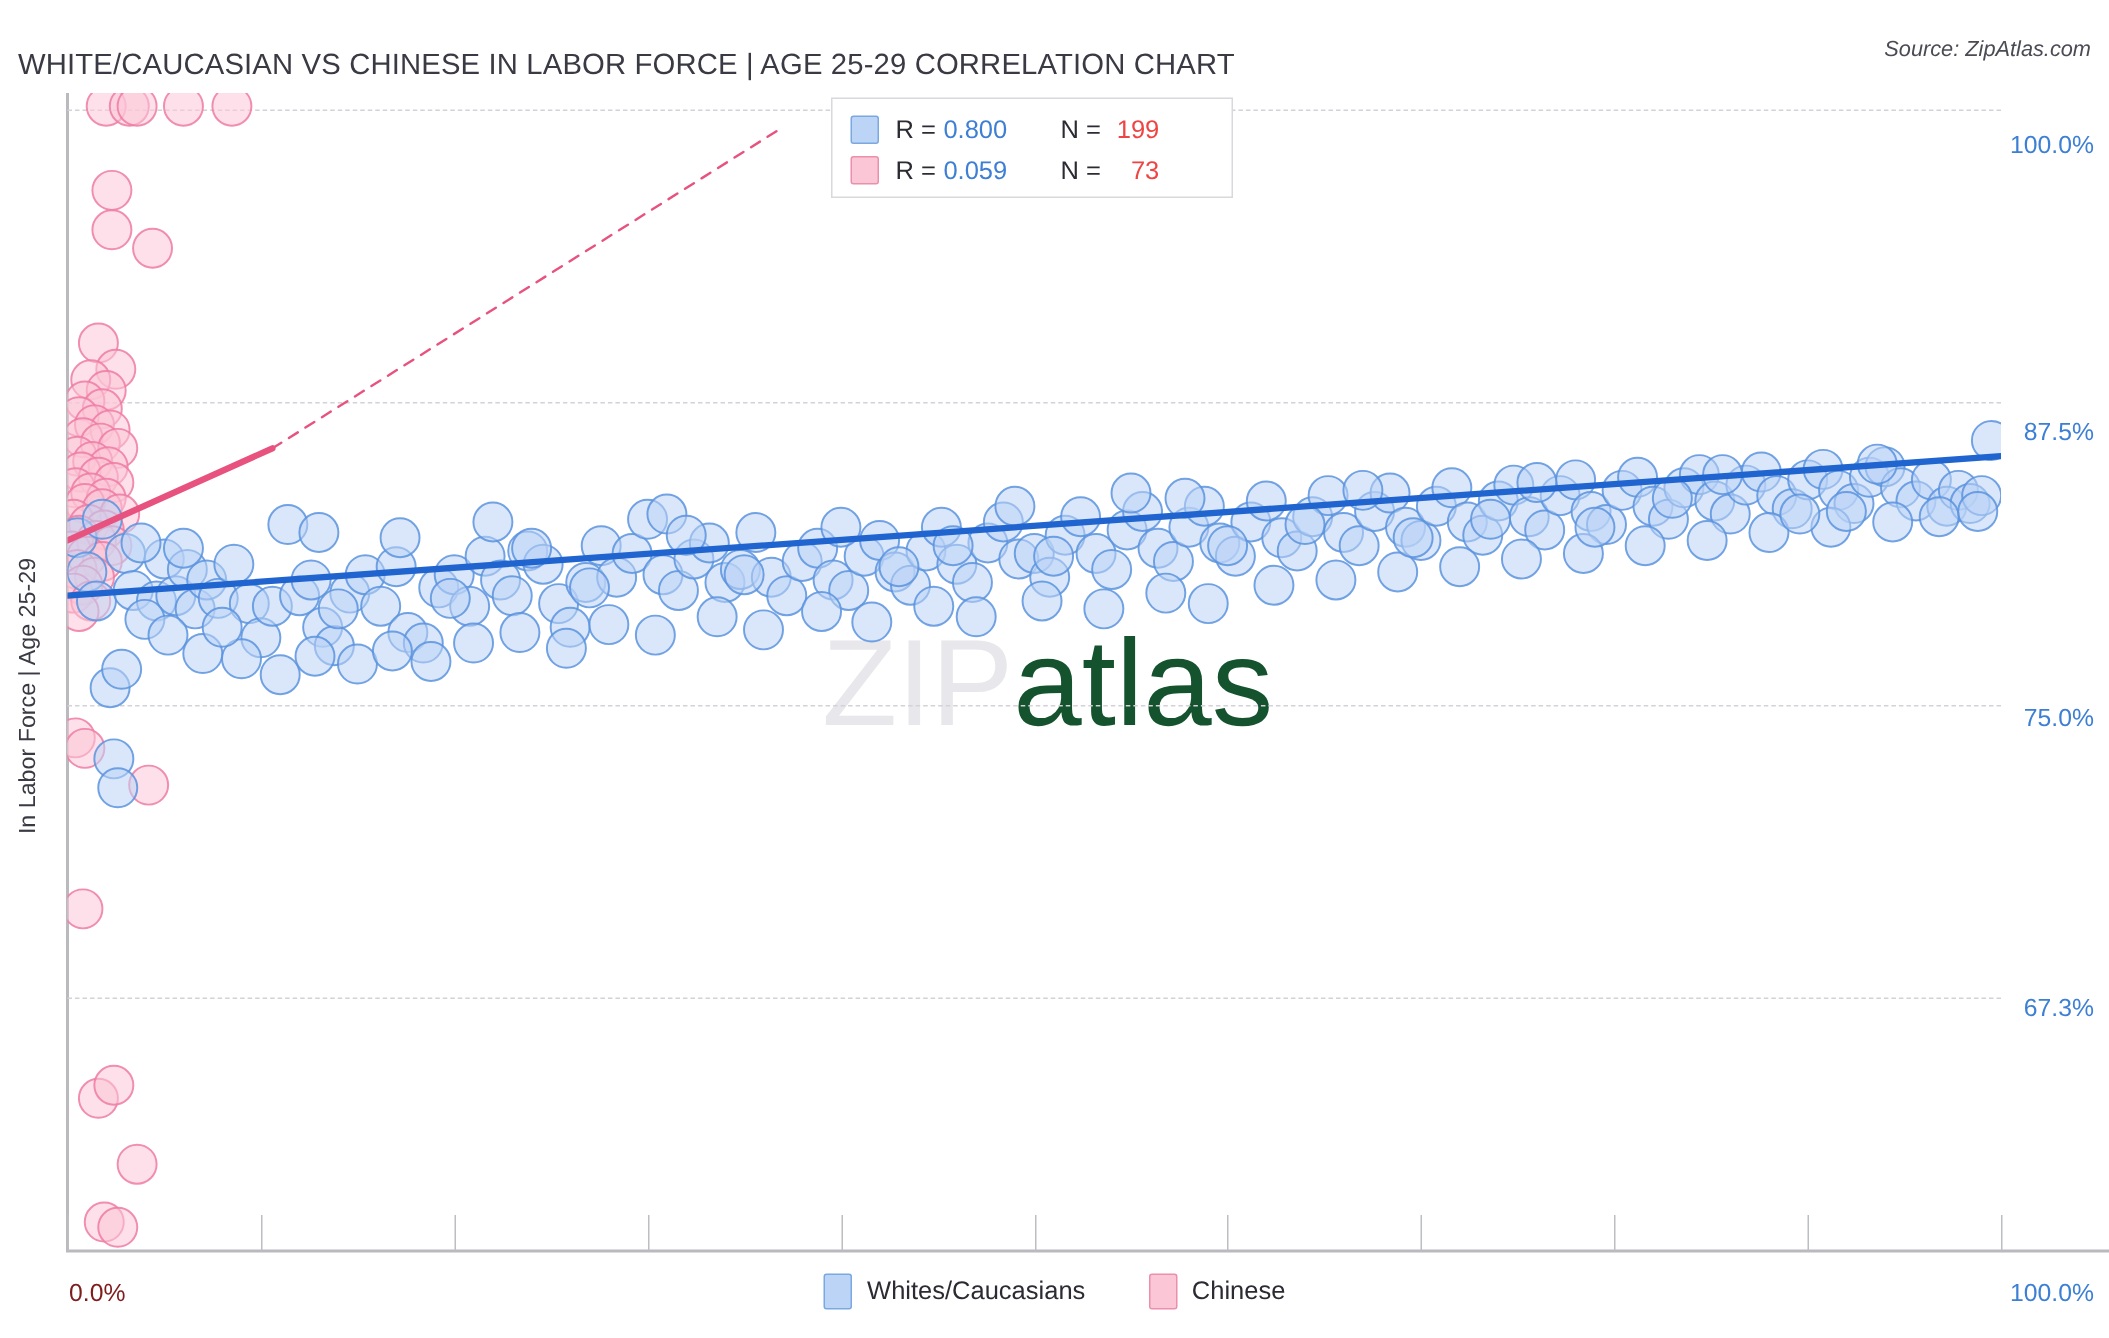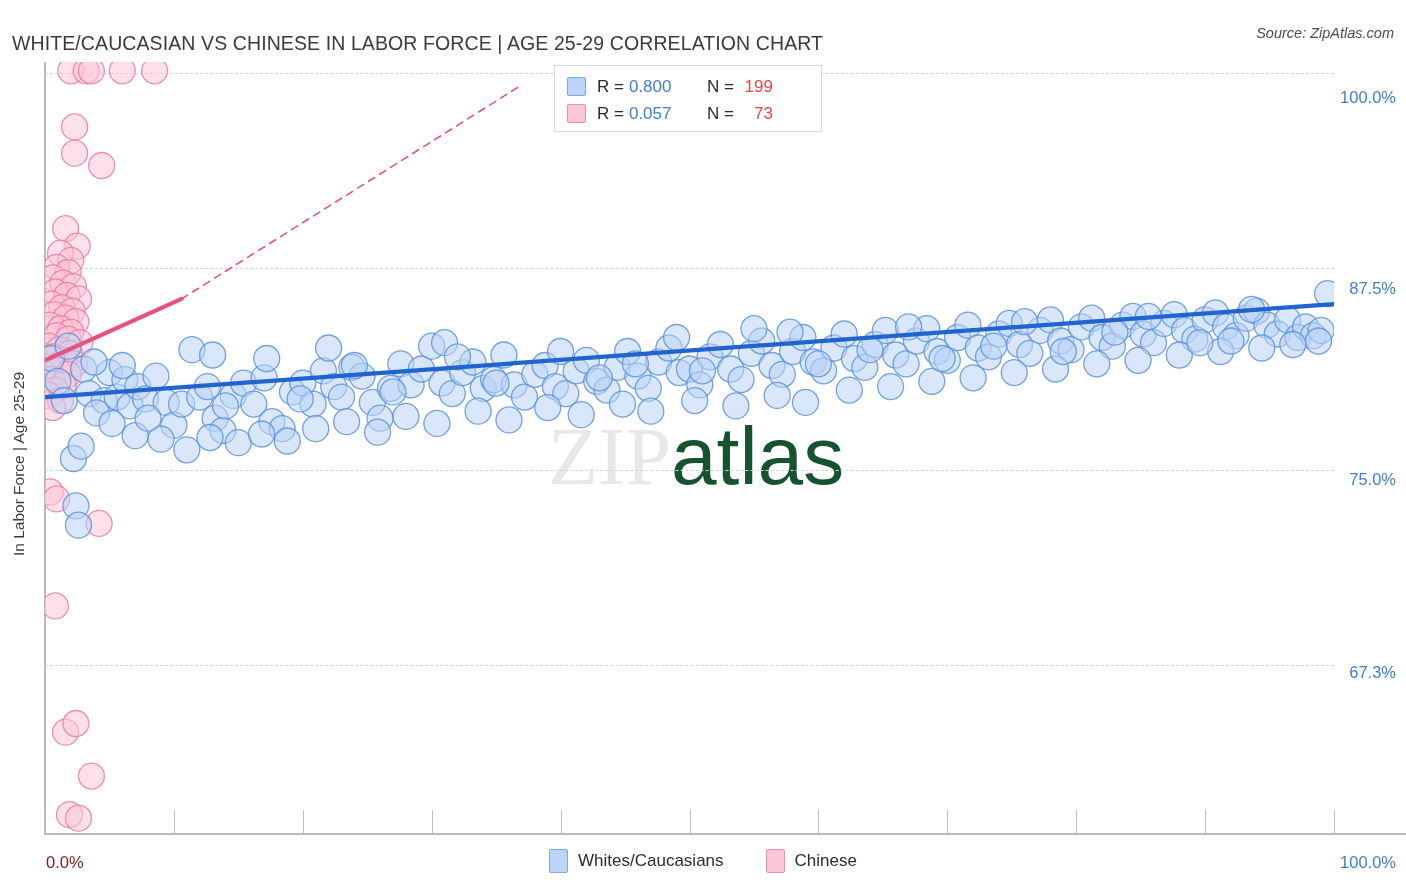--- a/index.html
+++ b/index.html
@@ -74,21 +74,21 @@
     font-size: 16.5px; color: #3d7fd4; white-space: nowrap;
   }
 
   
   #watermark {
     position: absolute; left: 548px; top: 406px;
     width: 360px; height: 100px;
     pointer-events: none; user-select: none;
     font-size: 82px; line-height: 100px; white-space: nowrap;
   }
-  #watermark .wm-zip { font-family: Liberation Serif, serif; color: #e8e8ec; }
+  #watermark .wm-zip { font-family: Liberation Sans, sans-serif; color: #e8e8ec; }
   #watermark .wm-atlas { font-family: "Liberation Sans", sans-serif; color: #14532d; }
 
   
   #stats-legend {
     position: absolute; left: 554px; top: 65px;
     width: 268px; height: 67px;
     background: #ffffff; border: 1px solid #d8d8de;
     padding: 7px 12px 0 12px;
   }
   .stat-row { display: flex; align-items: center; height: 27px; white-space: nowrap; }
@@ -440,21 +440,21 @@
     <div class="stat-row">
       <span class="stat-swatch blue"></span>
       <span class="stat-r-label">R =</span>
       <span class="stat-r-value w-r">0.800</span>
       <span class="stat-n-label">N =</span>
       <span class="stat-n-value w-n">199</span>
     </div>
     <div class="stat-row">
       <span class="stat-swatch pink"></span>
       <span class="stat-r-label">R =</span>
-      <span class="stat-r-value w-r">0.057</span>
+      <span class="stat-r-value w-r">0.059</span>
       <span class="stat-n-label">N =</span>
       <span class="stat-n-value w-n">73</span>
     </div>
   </div>
 
   <div id="series-legend">
     <div class="series-item">
       <span class="series-swatch blue"></span>
       <span class="series-text">Whites/Caucasians</span>
     </div>

